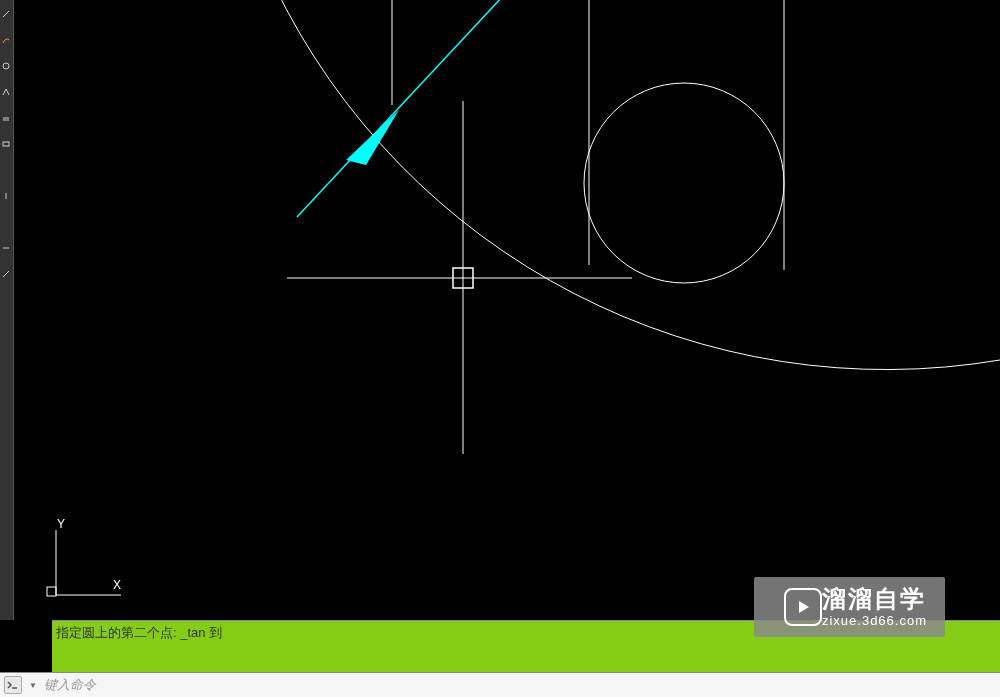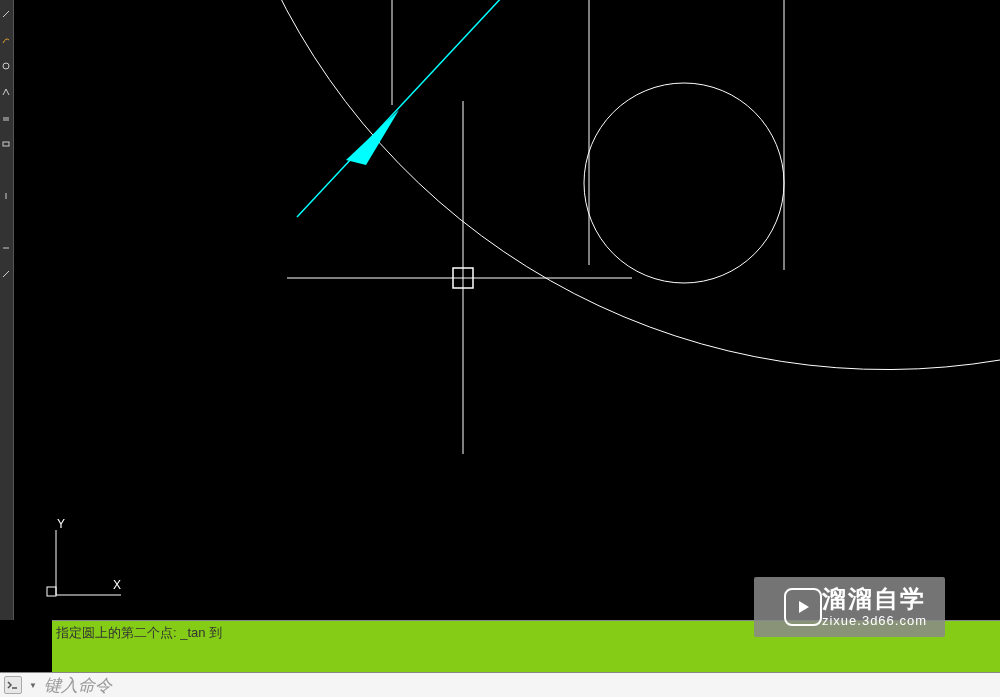--- a/index.html
+++ b/index.html
@@ -97,21 +97,21 @@
       height: 10px;
       display: flex;
       align-items: center;
       justify-content: center;
       color: #666;
       font-size: 8px;
     }
     .cmd-placeholder {
       color: #999;
       font-style: italic;
-      font-size: 17px;
+      font-size: 13px;
       font-family: "SimSun", Arial, sans-serif;
     }
     .watermark {
       position: absolute;
       right: 55px;
       bottom: 60px;
       background: rgba(136, 136, 136, 0.85);
       padding: 8px 18px 8px 30px;
       display: flex;
       align-items: center;

